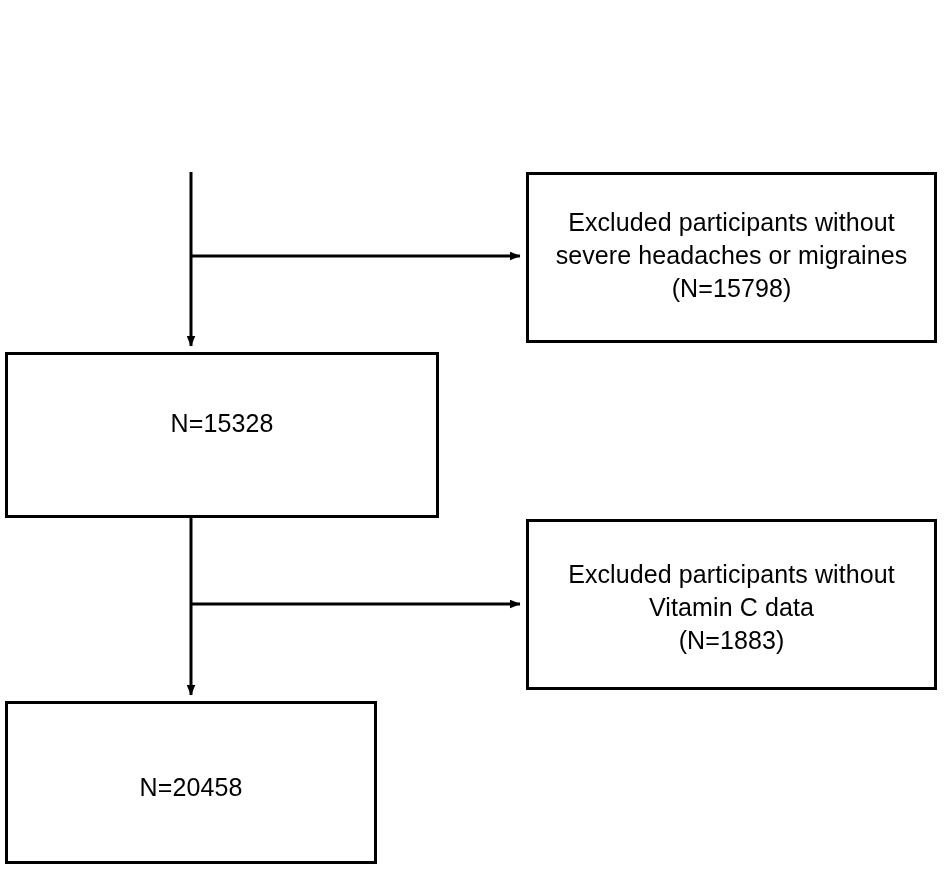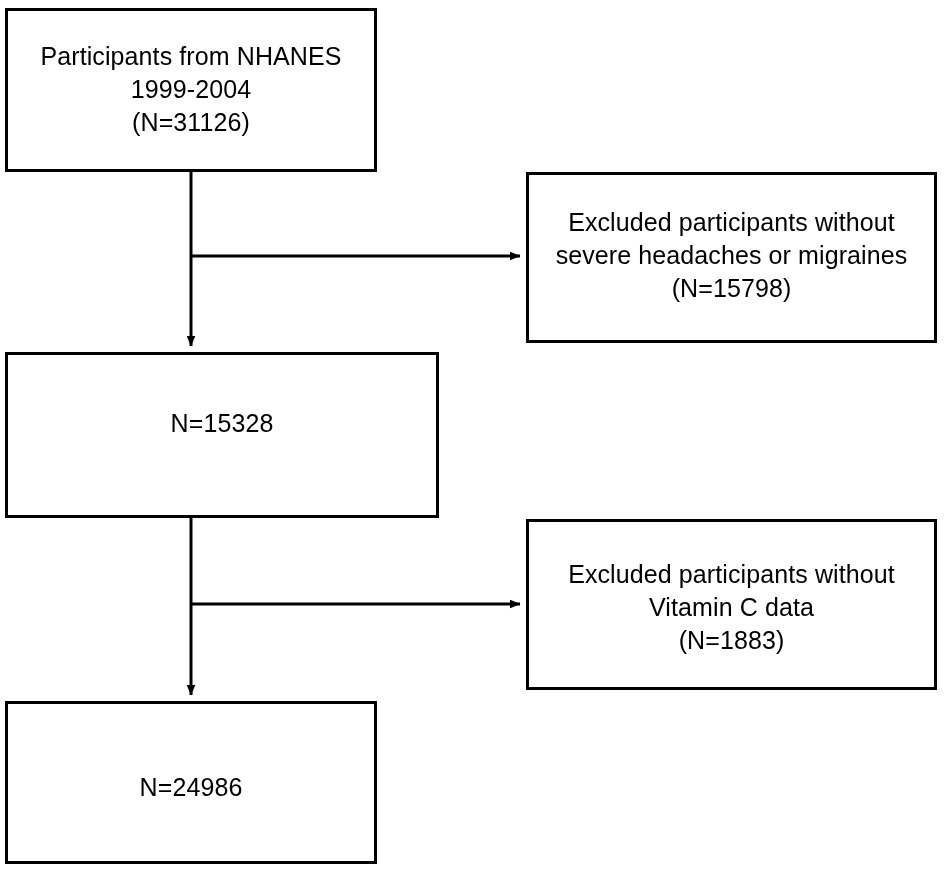--- a/index.html
+++ b/index.html
@@ -73,39 +73,34 @@
 
     <line x1="191" y1="172" x2="191" y2="346" stroke="#000000" stroke-width="3" marker-end="url(#arrowhead)"></line>
 
     <line x1="191" y1="256" x2="520" y2="256" stroke="#000000" stroke-width="3" marker-end="url(#arrowhead)"></line>
 
     <line x1="191" y1="518" x2="191" y2="695" stroke="#000000" stroke-width="3" marker-end="url(#arrowhead)"></line>
 
     <line x1="191" y1="604" x2="520" y2="604" stroke="#000000" stroke-width="3" marker-end="url(#arrowhead)"></line>
   </svg>
 
-  <div class="flow-box" id="box-source">
-    <div class="box-text">Participants from NHANES
-1999-2004
-(N=31126)</div>
-  </div>
 
   <div class="flow-box" id="box-excluded-headache">
     <div class="box-text">Excluded participants without
 severe headaches or migraines
 (N=15798)</div>
   </div>
 
   <div class="flow-box" id="box-after-headache">
     <div class="box-text">N=15328</div>
   </div>
 
   <div class="flow-box" id="box-excluded-vitc">
     <div class="box-text">Excluded participants without
 Vitamin C data
 (N=1883)</div>
   </div>
 
   <div class="flow-box" id="box-final">
-    <div class="box-text">N=24986</div>
+    <div class="box-text">N=20458</div>
   </div>
 
 </div>
 
 </body></html>

